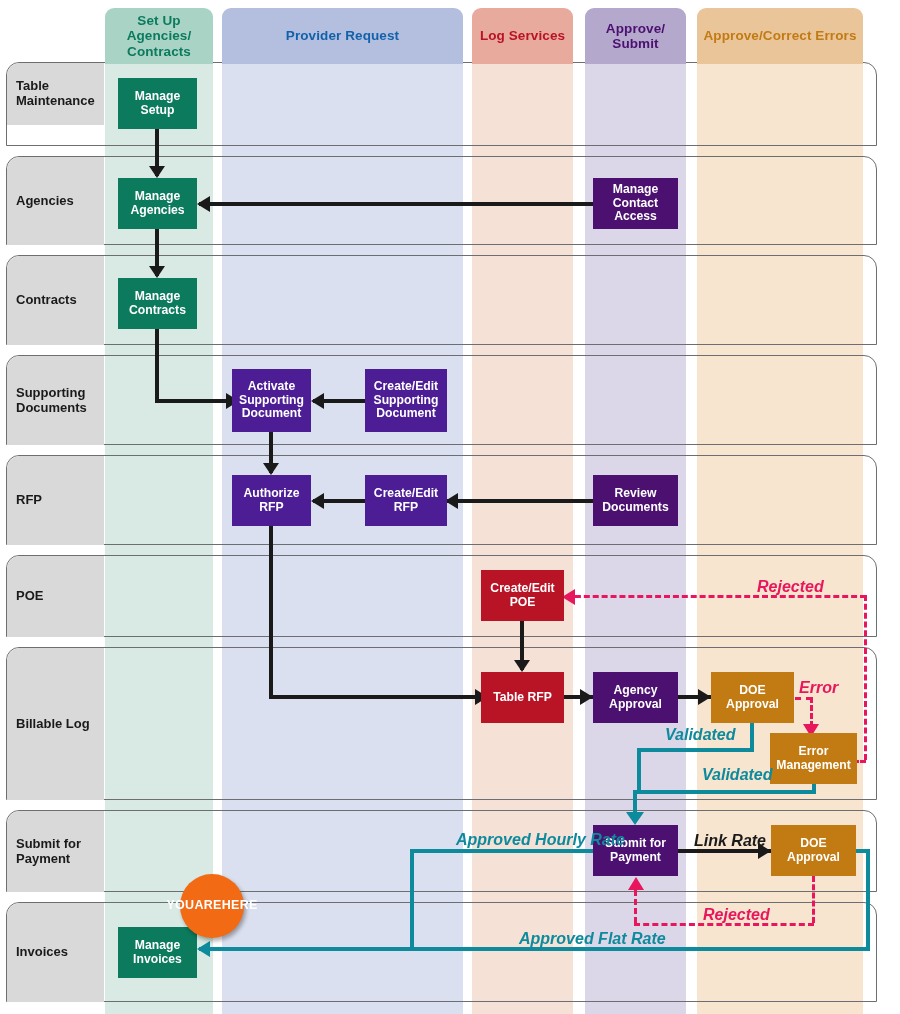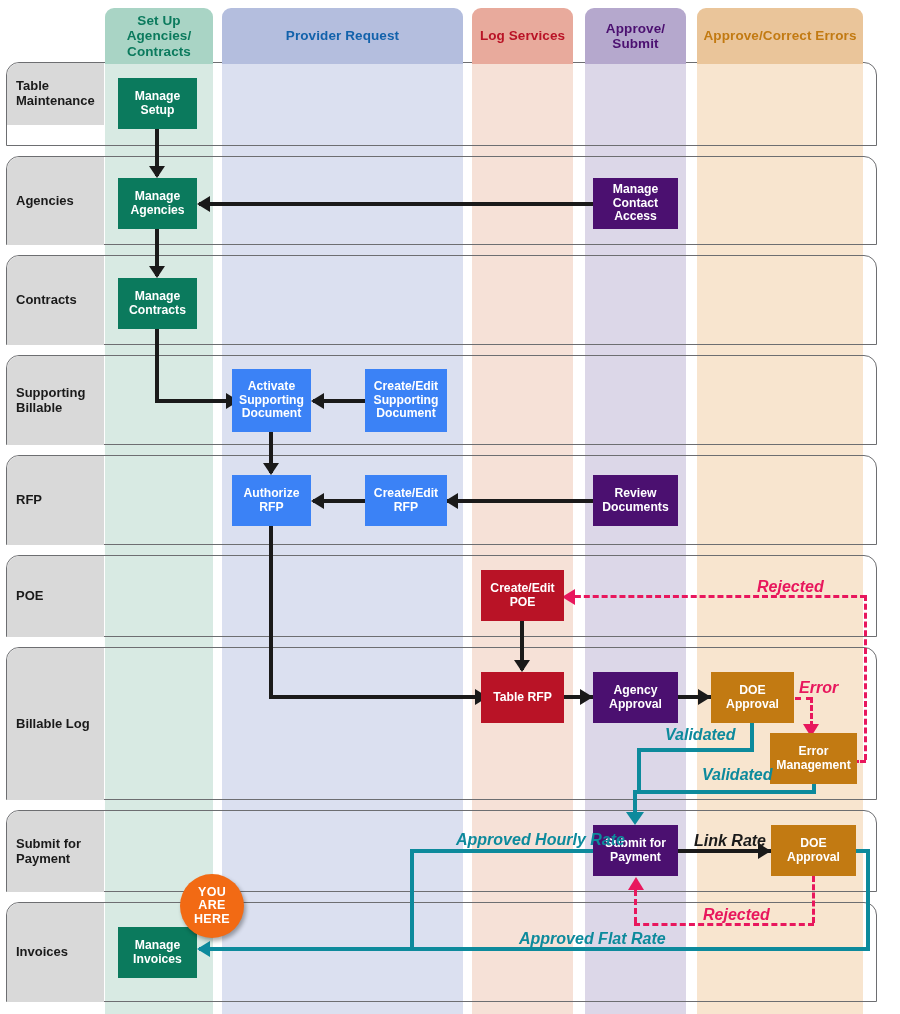--- a/index.html
+++ b/index.html
@@ -22,21 +22,21 @@
             border-radius:13px 0 0 0;box-sizing:border-box;
             display:flex;align-items:center;padding:0 9px;z-index:3;
             font-weight:bold;font-size:13px;color:#1a1a1a;line-height:1.15;}
 
   
   .node{position:absolute;z-index:12;display:flex;align-items:center;justify-content:center;
         text-align:center;color:#ffffff;font-weight:bold;font-size:12.2px;line-height:1.13;
         box-sizing:border-box;padding:2px 3px;}
 
   .n-green{background:#0b7a5d;}
-  .n-blue{background:#3b82f6;}
+  .n-blue{background:#4c1d95;}
   .n-red{background:#b91326;}
   .n-purple{background:#4b1070;}
   .n-orange{background:#c27a12;}
 
   
   .ln{position:absolute;z-index:10;}
   .blk{background:#1a1a1a;}
   .teal{background:#0d8a9c;}
   .pinkdash-h{border-top:3.5px dashed #e8175d;}
   .pinkdash-v{border-left:3.5px dashed #e8175d;}
@@ -53,21 +53,21 @@
 
   
   .elabel{position:absolute;z-index:13;font-style:italic;font-weight:bold;
           font-size:16px;white-space:nowrap;}
   .lab-teal{color:#0d8a9c;}
   .lab-pink{color:#e8175d;}
   .lab-blk{color:#1a1a1a;}
 
   
   #yah{position:absolute;z-index:20;width:64px;height:64px;border-radius:50%;
-       background:#f26a14;color:#ffffff;display:flex;flex-direction:column;
+       background:#f26a14;color:#ffffff;display:flex;flex-direction:row;
        align-items:center;justify-content:center;text-align:center;
        font-weight:bold;font-size:12.5px;line-height:1.08;letter-spacing:.3px;
        box-shadow:2px 3px 4px rgba(0,0,0,.33);}
   #yah span{display:block;}
 </style>
 </head>
 <body>
 
 <div id="stage">
   <div id="bands">
@@ -147,21 +147,21 @@
       <div class="colhead" style="left: 105px; width: 108px; background: rgb(169, 212, 197); color: rgb(11, 122, 93);">Set Up<br>Agencies/<br>Contracts</div>
       <div class="colhead" style="left: 222px; width: 241px; background: rgb(180, 190, 222); color: rgb(18, 98, 171);">Provider Request</div>
       <div class="colhead" style="left: 472px; width: 101px; background: rgb(232, 170, 156); color: rgb(185, 19, 38);">Log Services</div>
       <div class="colhead" style="left: 585px; width: 101px; background: rgb(181, 168, 205); color: rgb(75, 16, 112);">Approve/<br>Submit</div>
       <div class="colhead" style="left: 697px; width: 166px; background: rgb(234, 197, 154); color: rgb(194, 122, 18);">Approve/Correct Errors</div>
     </div>
   <div id="rowlabels">
       <div class="rowlabel" style="top: 63px; height: 62px;">Table Maintenance</div>
       <div class="rowlabel" style="top: 157px; height: 88px;">Agencies</div>
       <div class="rowlabel" style="top: 256px; height: 89px;">Contracts</div>
-      <div class="rowlabel" style="top: 356px; height: 89px;">Supporting Billable</div>
+      <div class="rowlabel" style="top: 356px; height: 89px;">Supporting Documents</div>
       <div class="rowlabel" style="top: 456px; height: 89px;">RFP</div>
       <div class="rowlabel" style="top: 556px; height: 81px;">POE</div>
       <div class="rowlabel" style="top: 648px; height: 152px;">Billable Log</div>
       <div class="rowlabel" style="top: 811px; height: 81px;">Submit for Payment</div>
       <div class="rowlabel" style="top: 903px; height: 99px;">Invoices</div>
     </div>
   <div id="nodes">
       <div class="node n-green" style="left: 118px; top: 78px; width: 79px; height: 51px;">Manage<br>Setup</div>
       <div class="node n-green" style="left: 118px; top: 178px; width: 79px; height: 51px;">Manage<br>Agencies</div>
       <div class="node n-purple" style="left: 593px; top: 178px; width: 85px; height: 51px;">Manage<br>Contact Access</div>

